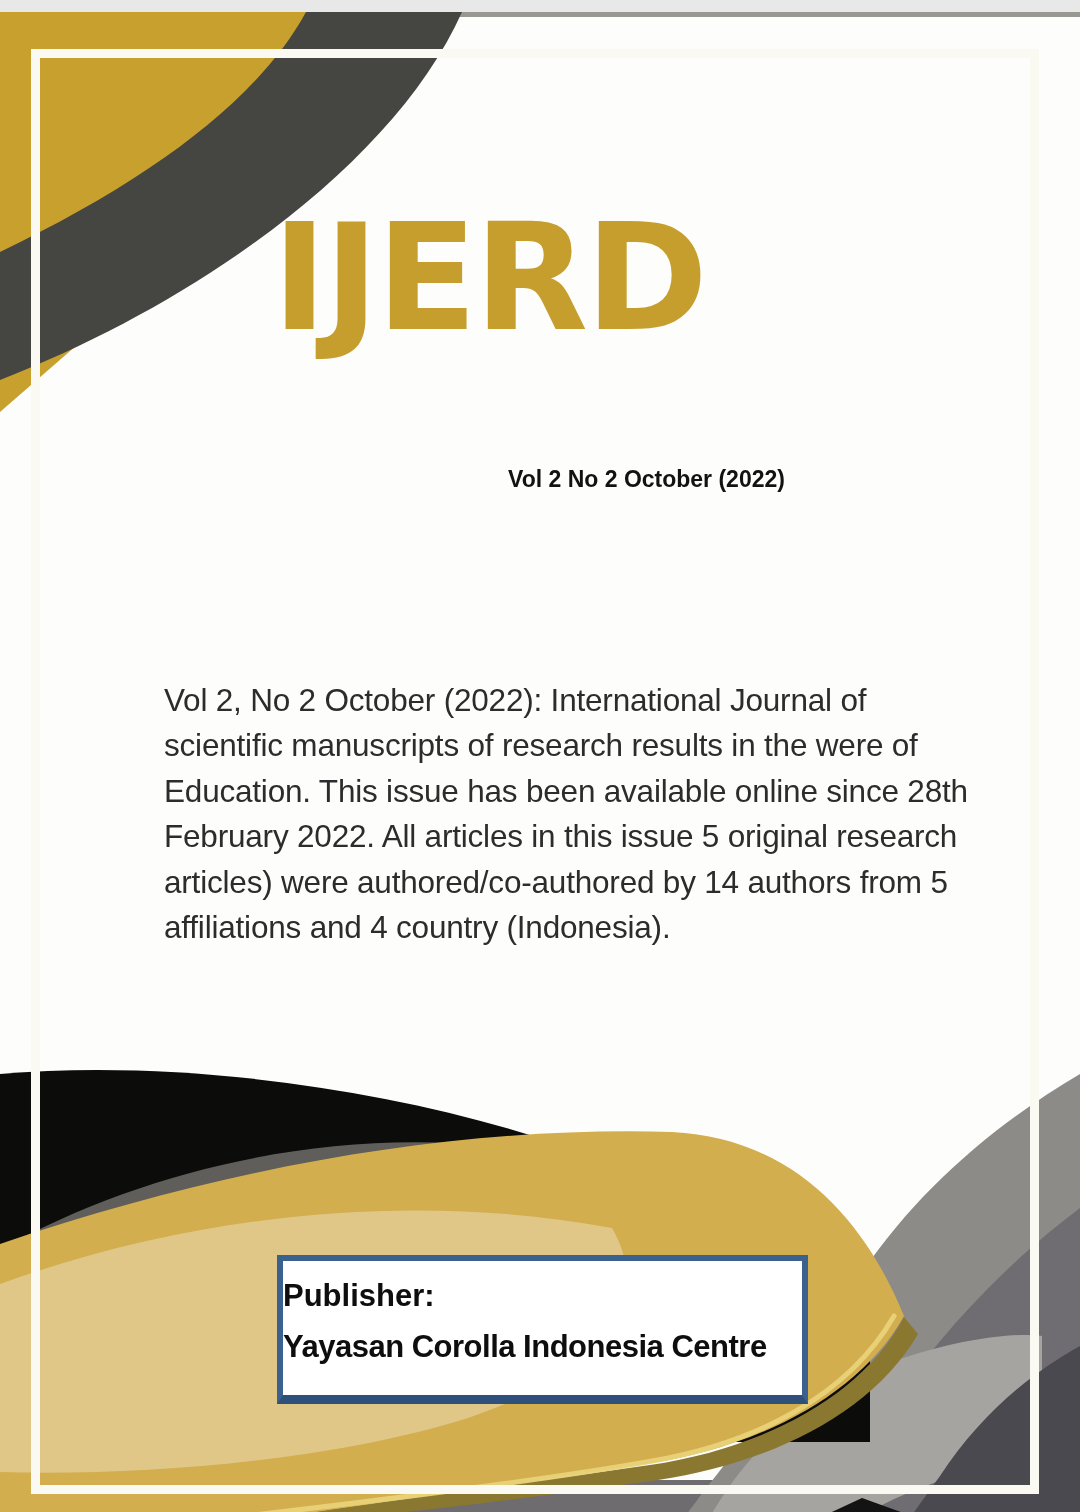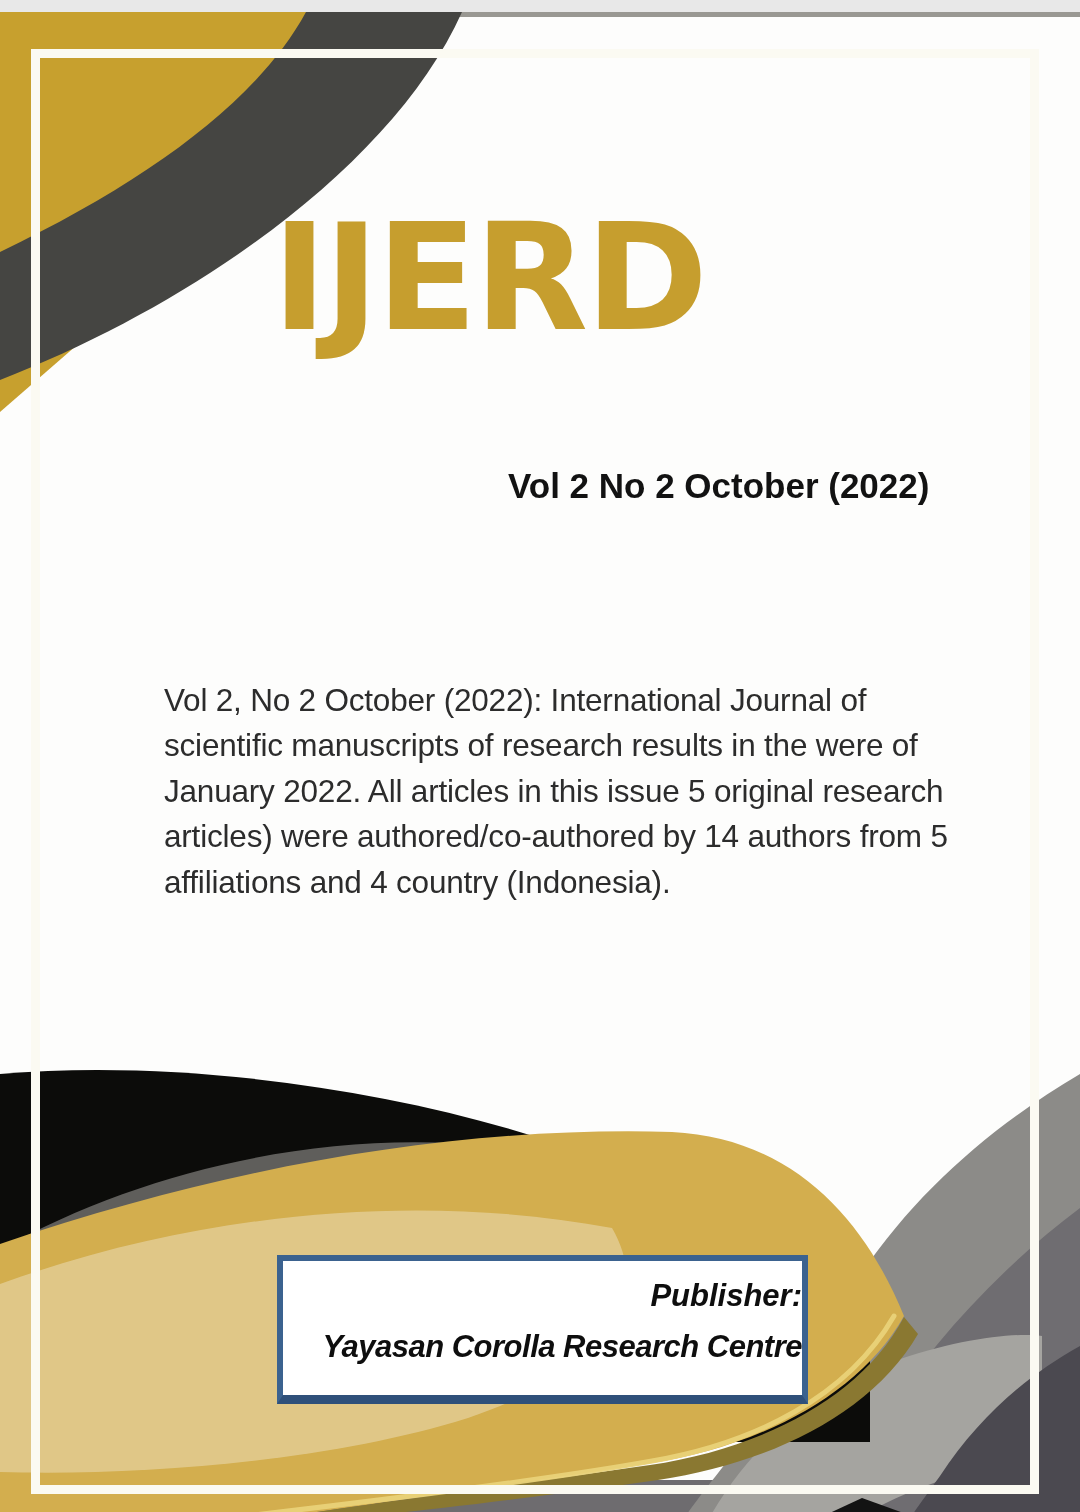--- a/index.html
+++ b/index.html
@@ -28,32 +28,32 @@
   #title1{
     left:279px;top:341px;
     font-size:46px;font-weight:800;letter-spacing:0px;line-height:1.1;
   }
   #title2{
     left:279px;top:394px;
     font-size:32px;font-weight:800;letter-spacing:-0.5px;line-height:1.1;
   }
   #issue-line{
     left:508px;top:455px;
-    font-size:35px;font-weight:700;color:#121212;line-height:1.1;
+    font-size:23px;font-weight:700;color:#121212;line-height:1.1;
   }
   #description{
     position:absolute;left:164px;top:666px;z-index:4;
     font-size:31.5px;line-height:45.4px;color:#2c2c2c;
     letter-spacing:-0.2px;white-space:nowrap;
   }
   #publisher-box{
     position:absolute;left:277px;top:1243px;width:531px;height:149px;
     box-sizing:border-box;background:#ffffff;
     border:6px solid #3b628f;border-bottom:9px solid #2f507a;
-    z-index:5;text-align:right;color:#0e0e0e;font-style:italic;
+    z-index:5;text-align:left;color:#0e0e0e;
   }
   #publisher-label{margin-top:17px;font-size:31px;font-weight:700;}
   #publisher-name{margin-top:15px;font-size:31px;font-weight:700;letter-spacing:-0.5px;}
 </style>
 </head>
 <body>
 
 <div id="cover">
 
   <svg id="top-deco" class="deco" width="1080" height="430" viewBox="0 0 1080 430">
@@ -81,23 +81,24 @@
   </svg>
 
   <div id="frame"></div>
 
   <div class="masthead" id="acronym">IJERD</div>
   <div class="masthead" id="issue-line">Vol 2 No 2 October (2022)</div>
 
   <div id="description">
     <div>Vol 2, No 2 October (2022): International Journal of</div>
     <div>scientific manuscripts of research results in the were of</div>
-    <div>January 2022. All articles in this issue 5 original research</div>
+    <div>Education. This issue has been available online since 28th</div>
+    <div>February 2022. All articles in this issue 5 original research</div>
     <div>articles) were authored/co-authored by 14 authors from 5</div>
     <div>affiliations and 4 country (Indonesia).</div>
   </div>
 
   <div id="publisher-box">
     <div id="publisher-label">Publisher:</div>
-    <div id="publisher-name">Yayasan Corolla Research Centre</div>
+    <div id="publisher-name">Yayasan Corolla Indonesia Centre</div>
   </div>
 
 </div>
 
 </body></html>

